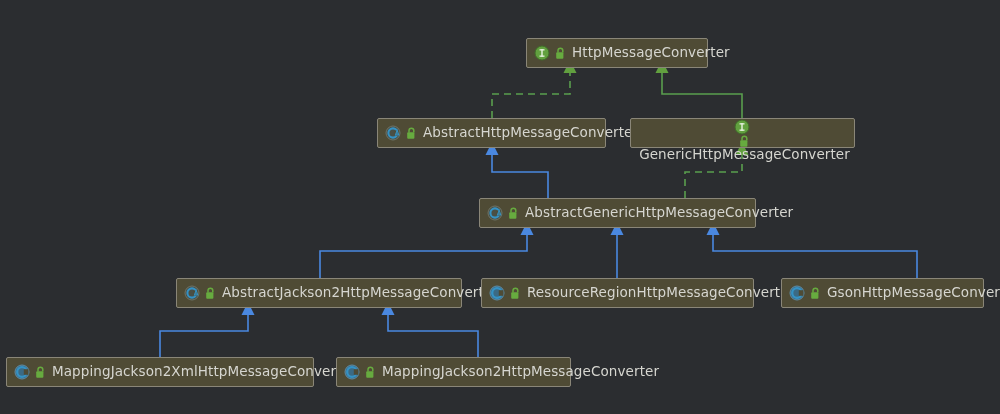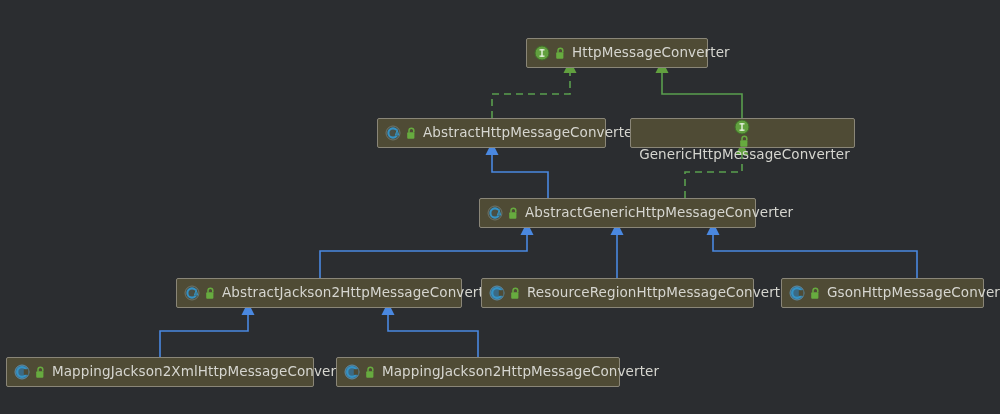--- a/index.html
+++ b/index.html
@@ -246,21 +246,21 @@
     </span>
     <span class="icon lock-icon">
       <svg viewBox="0 0 11 13" width="11" height="13">
         <path d="M3 5.5 V3.6 A2.4 2.4 0 0 1 7.8 3.6 V5.5" fill="none" stroke="#67ab3f" stroke-width="1.5"></path>
         <rect x="1.2" y="5.3" width="7.2" height="6.4" rx="1" fill="#67ab3f"></rect>
       </svg>
     </span>
     <span class="node-label">MappingJackson2XmlHttpMessageConverter</span>
   </div>
 
-  <div class="node" style="left:336px; top:357px; width:284px;">
+  <div class="node" style="left:336px; top:357px; width:235px;">
     <span class="icon kind-icon">
       <svg viewBox="0 0 16 16" width="16" height="16">
         <circle cx="8" cy="8" r="7" fill="#3b6a84" stroke="#5e8ba3" stroke-width="1"></circle>
         <circle cx="8" cy="8" r="4.8" fill="none" stroke="#3592c4" stroke-width="2.3"></circle>
         <rect x="9.8" y="5.2" width="4.6" height="5.6" fill="#4f4b35"></rect>
       </svg>
     </span>
     <span class="icon lock-icon">
       <svg viewBox="0 0 11 13" width="11" height="13">
         <path d="M3 5.5 V3.6 A2.4 2.4 0 0 1 7.8 3.6 V5.5" fill="none" stroke="#67ab3f" stroke-width="1.5"></path>

